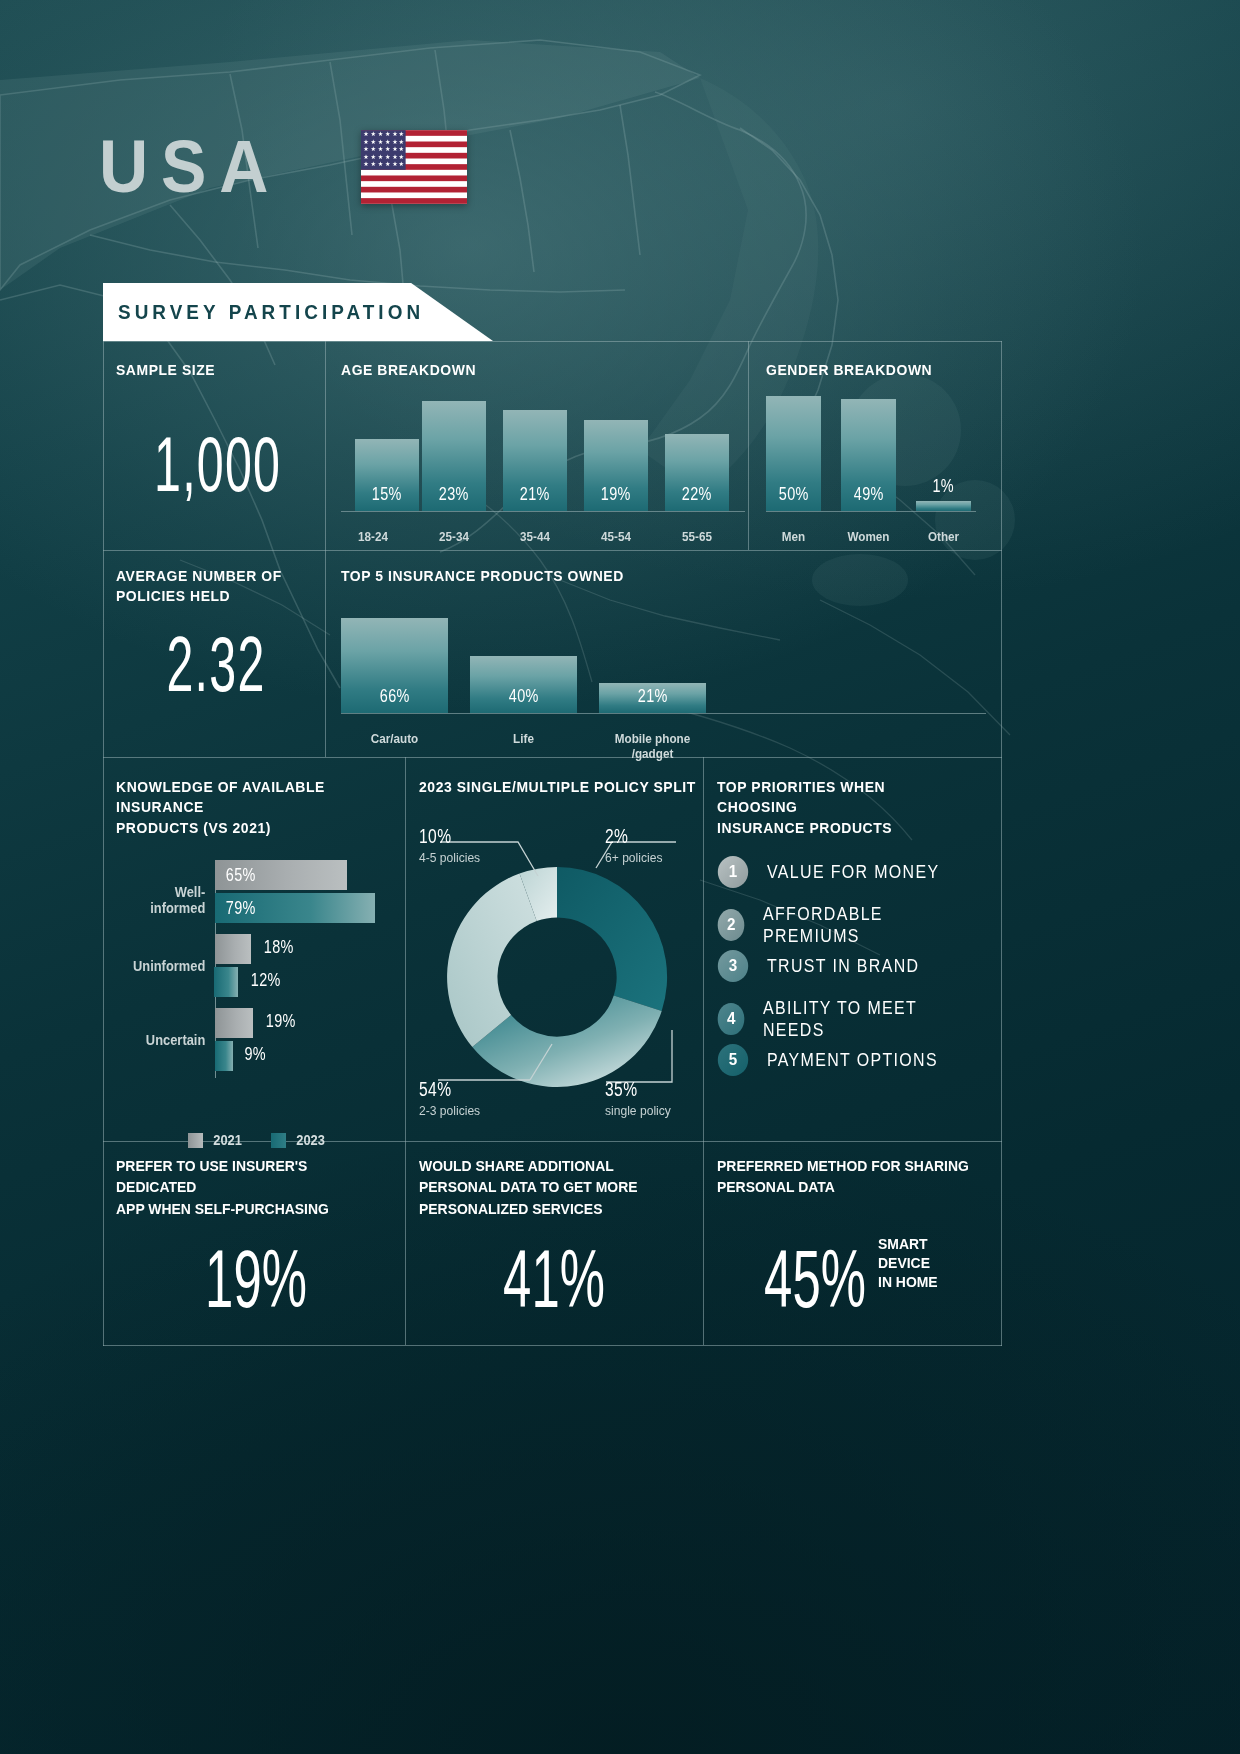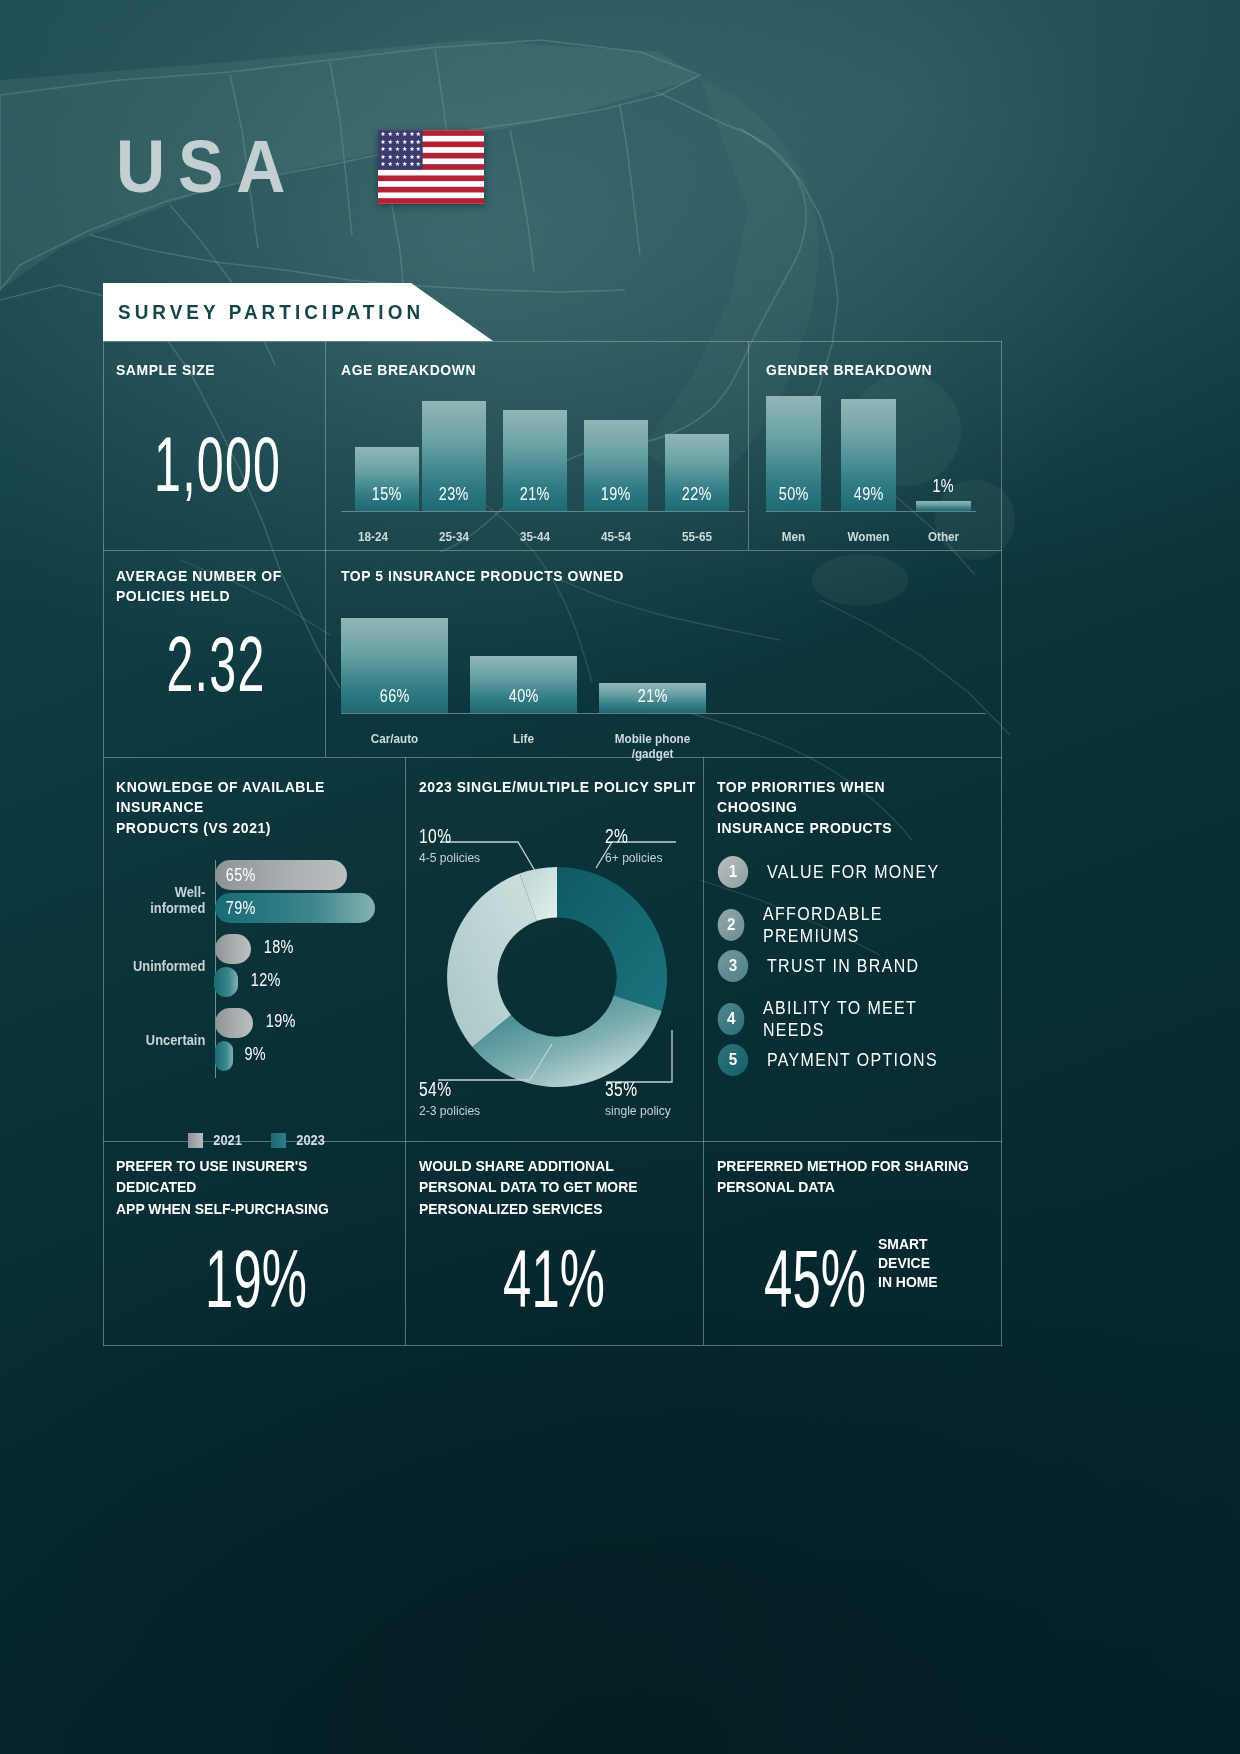--- a/index.html
+++ b/index.html
@@ -16,21 +16,21 @@
       radial-gradient(ellipse 900px 620px at 38% 14%, rgba(86,130,134,0.55) 0%, rgba(86,130,134,0.12) 55%, rgba(0,0,0,0) 75%),
       radial-gradient(ellipse 1100px 800px at 72% 6%, rgba(92,136,140,0.32) 0%, rgba(0,0,0,0) 62%),
       radial-gradient(ellipse 1300px 900px at 50% 100%, rgba(3,28,33,0.85) 0%, rgba(0,0,0,0) 70%),
       linear-gradient(160deg,#1d4c52 0%, #124047 22%, #0a3239 48%, #062a31 70%, #04222a 100%);
   }
   .bg svg { position:absolute; inset:0; width:100%; height:100%; }
 
   .page { position:relative; width:1240px; height:1754px; }
 
   
-  .header { position:absolute; left:116px; top:130px; display:flex; align-items:center; gap:64px; }
+  .header { position:absolute; left:99px; top:130px; display:flex; align-items:center; gap:64px; }
   .usa-title {
     font-size:74px; font-weight:700; letter-spacing:14px;
     color:#c3cfd0; font-family:"Liberation Sans", sans-serif;
     line-height:1; transform:scaleX(0.92); transform-origin:left center;
   }
   .flag { width:106px; height:74px; box-shadow:0 2px 7px rgba(0,0,0,.35); position:relative; overflow:hidden; }
   .banner-wide {
     position:absolute; left:103px; top:283px; width:390px; height:58px;
     background:#ffffff;
     clip-path: polygon(0 0, 79% 0, 100% 100%, 0 100%);
@@ -68,21 +68,21 @@
   .colval {
     font-size:19px; color:#fff; padding-bottom:6px; font-weight:400;
     transform:scaleX(0.76); letter-spacing:0.5px;
   }
   .collabel {
     font-size:13px; font-weight:700; color:#cfdadb; margin-top:11px; text-align:center;
     transform:scaleX(0.9); line-height:1.15;
   }
   .axis { position:absolute; height:1px; background:rgba(150,175,178,0.6); }
   .kn-label { font-size:14px; font-weight:700; color:#c9d4d5; text-align:right; transform:scaleX(0.92); }
-  .hbar { height:30px; display:flex; align-items:center;border-radius:15px; }
+  .hbar { height:30px; display:flex; align-items:center; }
   .hbar.y2021 { background:linear-gradient(90deg,#8e9496 0%, #a9aeb0 55%, #babfc0 100%); }
   .hbar.y2023 { background:linear-gradient(90deg,#186a74 0%, #3a868c 60%, #86b0b2 100%); }
   .hval { font-size:19px; color:#fff; transform:scaleX(0.76); letter-spacing:.5px; }
   .legend { position:absolute; display:flex; gap:28px; align-items:center; }
   .legend-item { display:flex; align-items:center; gap:9px; }
   .swatch { width:15px; height:15px; }
   .legend-text { font-size:14px; font-weight:700; color:#d4dedf; transform:scaleX(0.92); }
 
   
   .donut-wrap { position:absolute; }
@@ -203,21 +203,21 @@
     <div class="vline" style="left:600px;top:800px;height:204px;"></div>
   </div>
 
   <div class="sec-title" style="position:absolute;left:116px;top:360px;">SAMPLE SIZE</div>
   <div class="bignum" style="position:absolute;left:116px;top:425px;width:200px;text-align:center;">1,000</div>
 
   <div class="sec-title" style="position:absolute;left:341px;top:360px;">AGE BREAKDOWN</div>
   <div class="axis" style="left:341px;top:511px;width:404px;"></div>
   <div class="colchart" id="age-chart" style="left:341px;top:391px;width:404px;height:120px;gap:17px;">
       <div class="colgroup" style="width: 64px; height: 120px; justify-content: flex-end; position: relative;">
-        <div class="colbar" style="height: 64px; margin-left: 27px;">
+        <div class="colbar" style="height: 72px; margin-left: 27px;">
           <div class="colval">15%</div>
         </div>
         <div class="collabel" style="position: absolute; top: 128px; width: 104px; left: -20px;">18-24</div>
       </div>
       <div class="colgroup" style="width: 64px; height: 120px; justify-content: flex-end; position: relative;">
         <div class="colbar" style="height: 110.4px;">
           <div class="colval">23%</div>
         </div>
         <div class="collabel" style="position: absolute; top: 128px; width: 104px; left: -20px;">25-34</div>
       </div>

